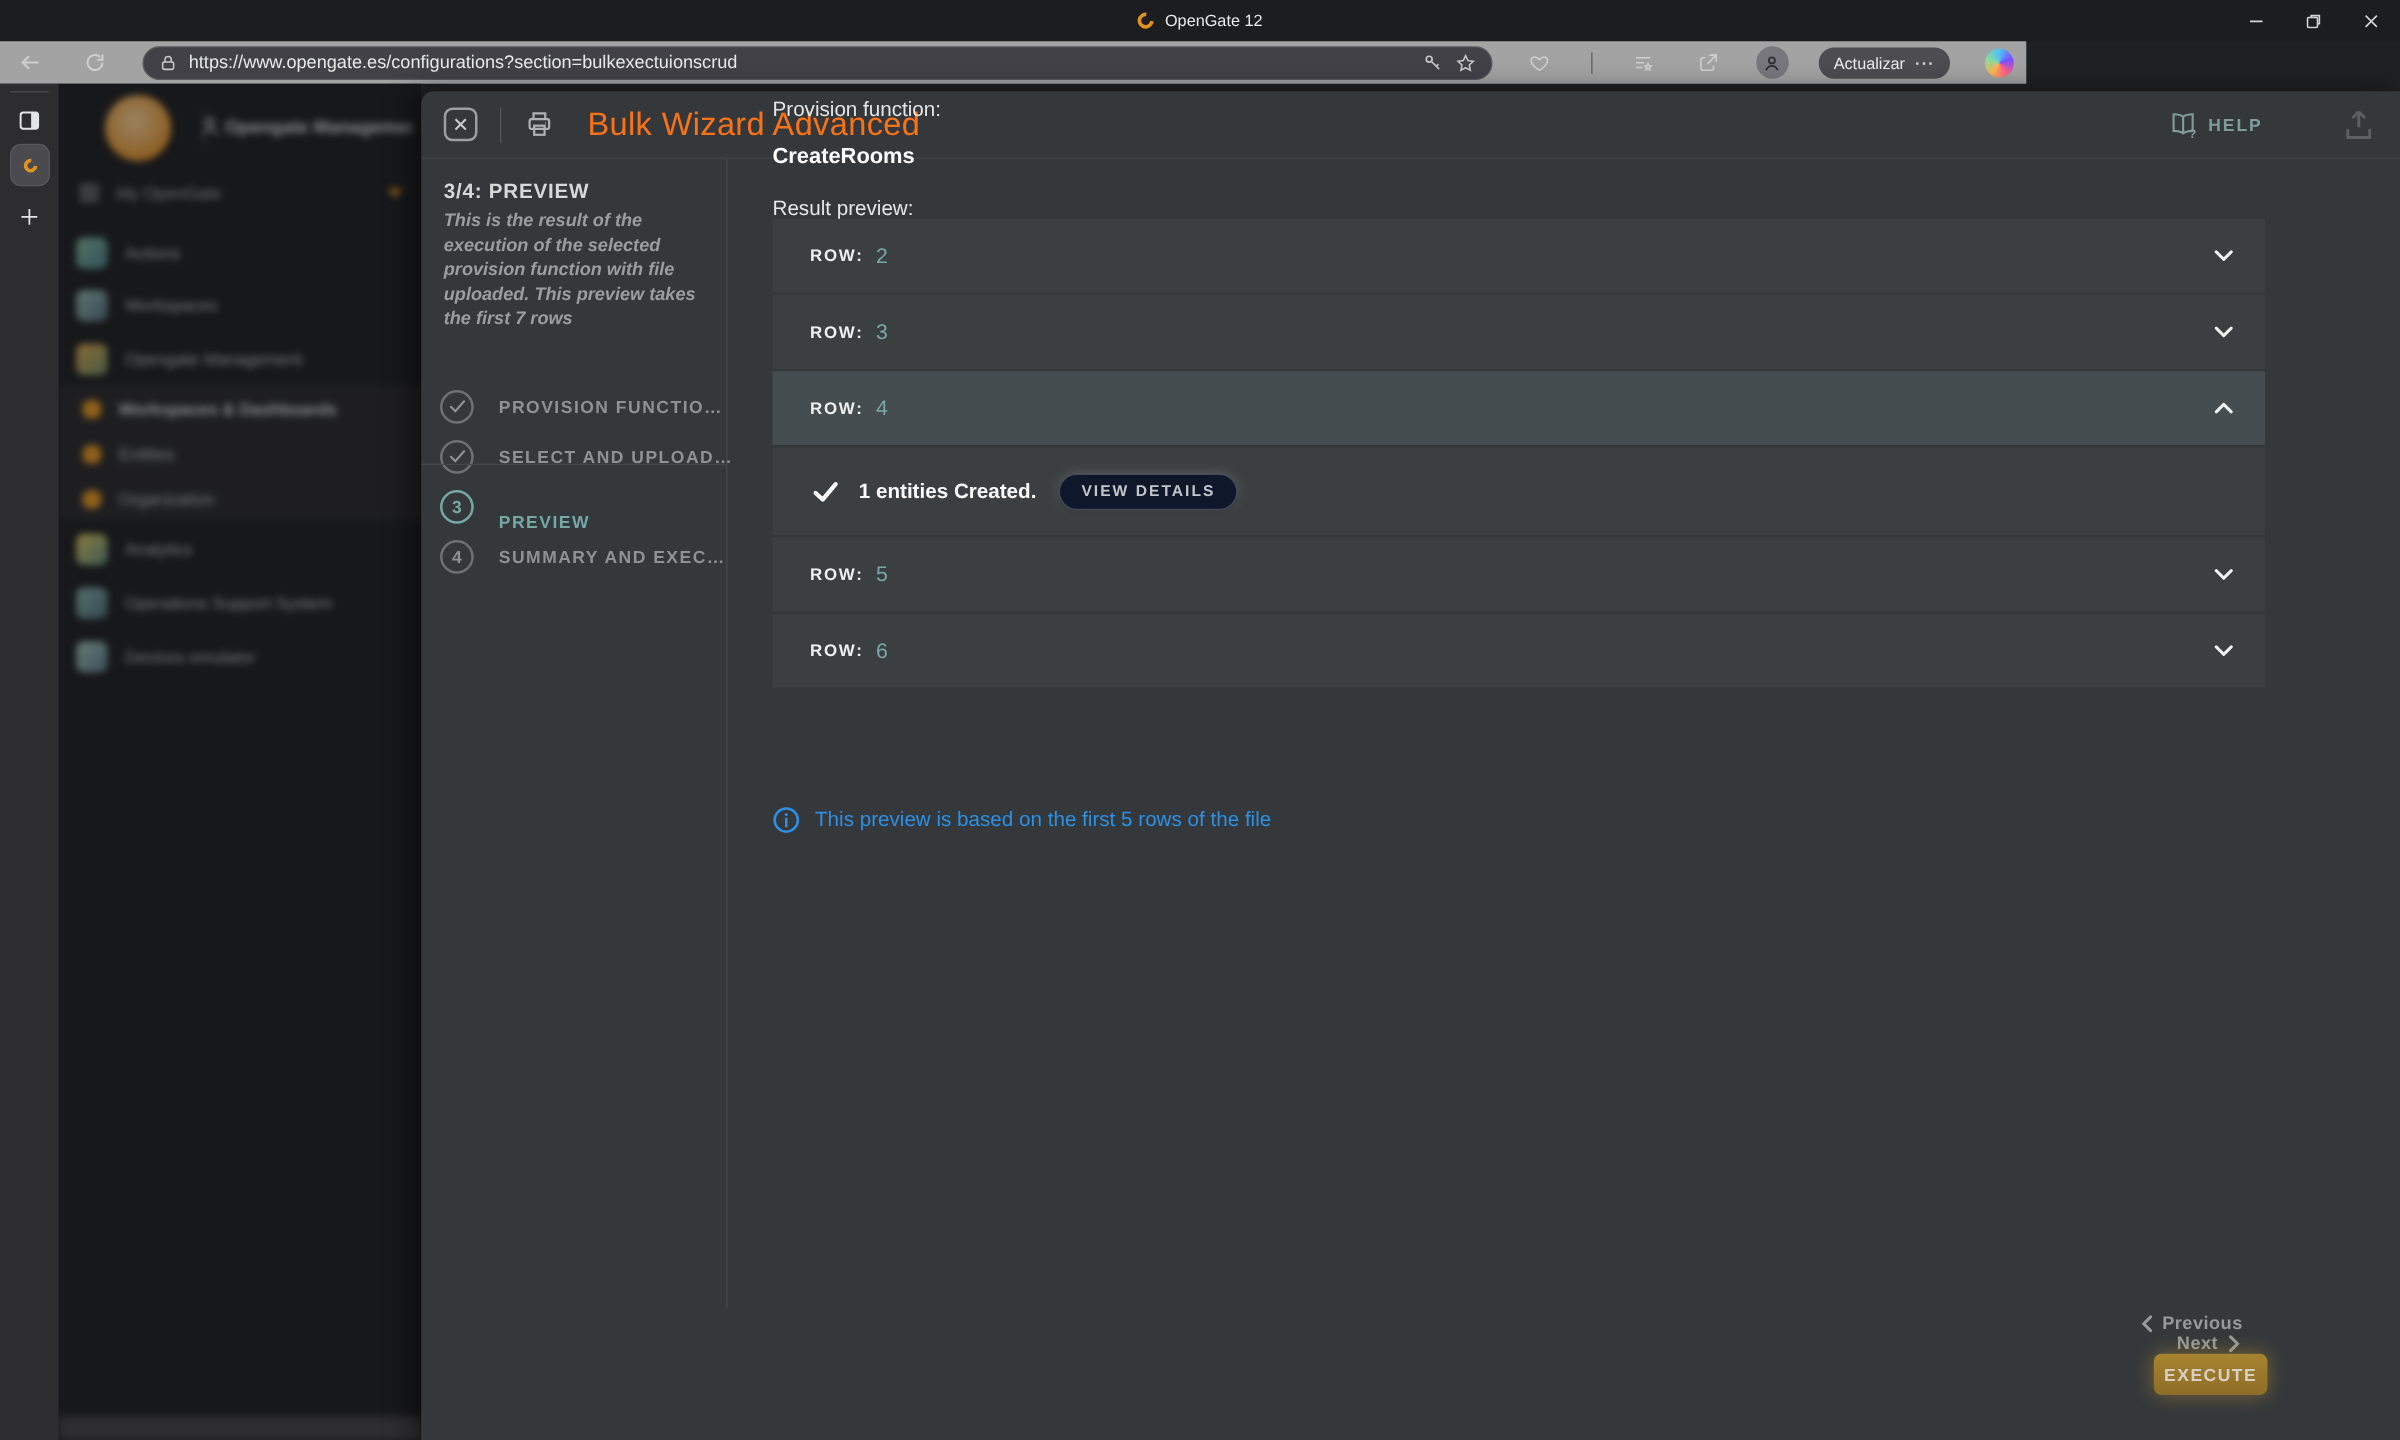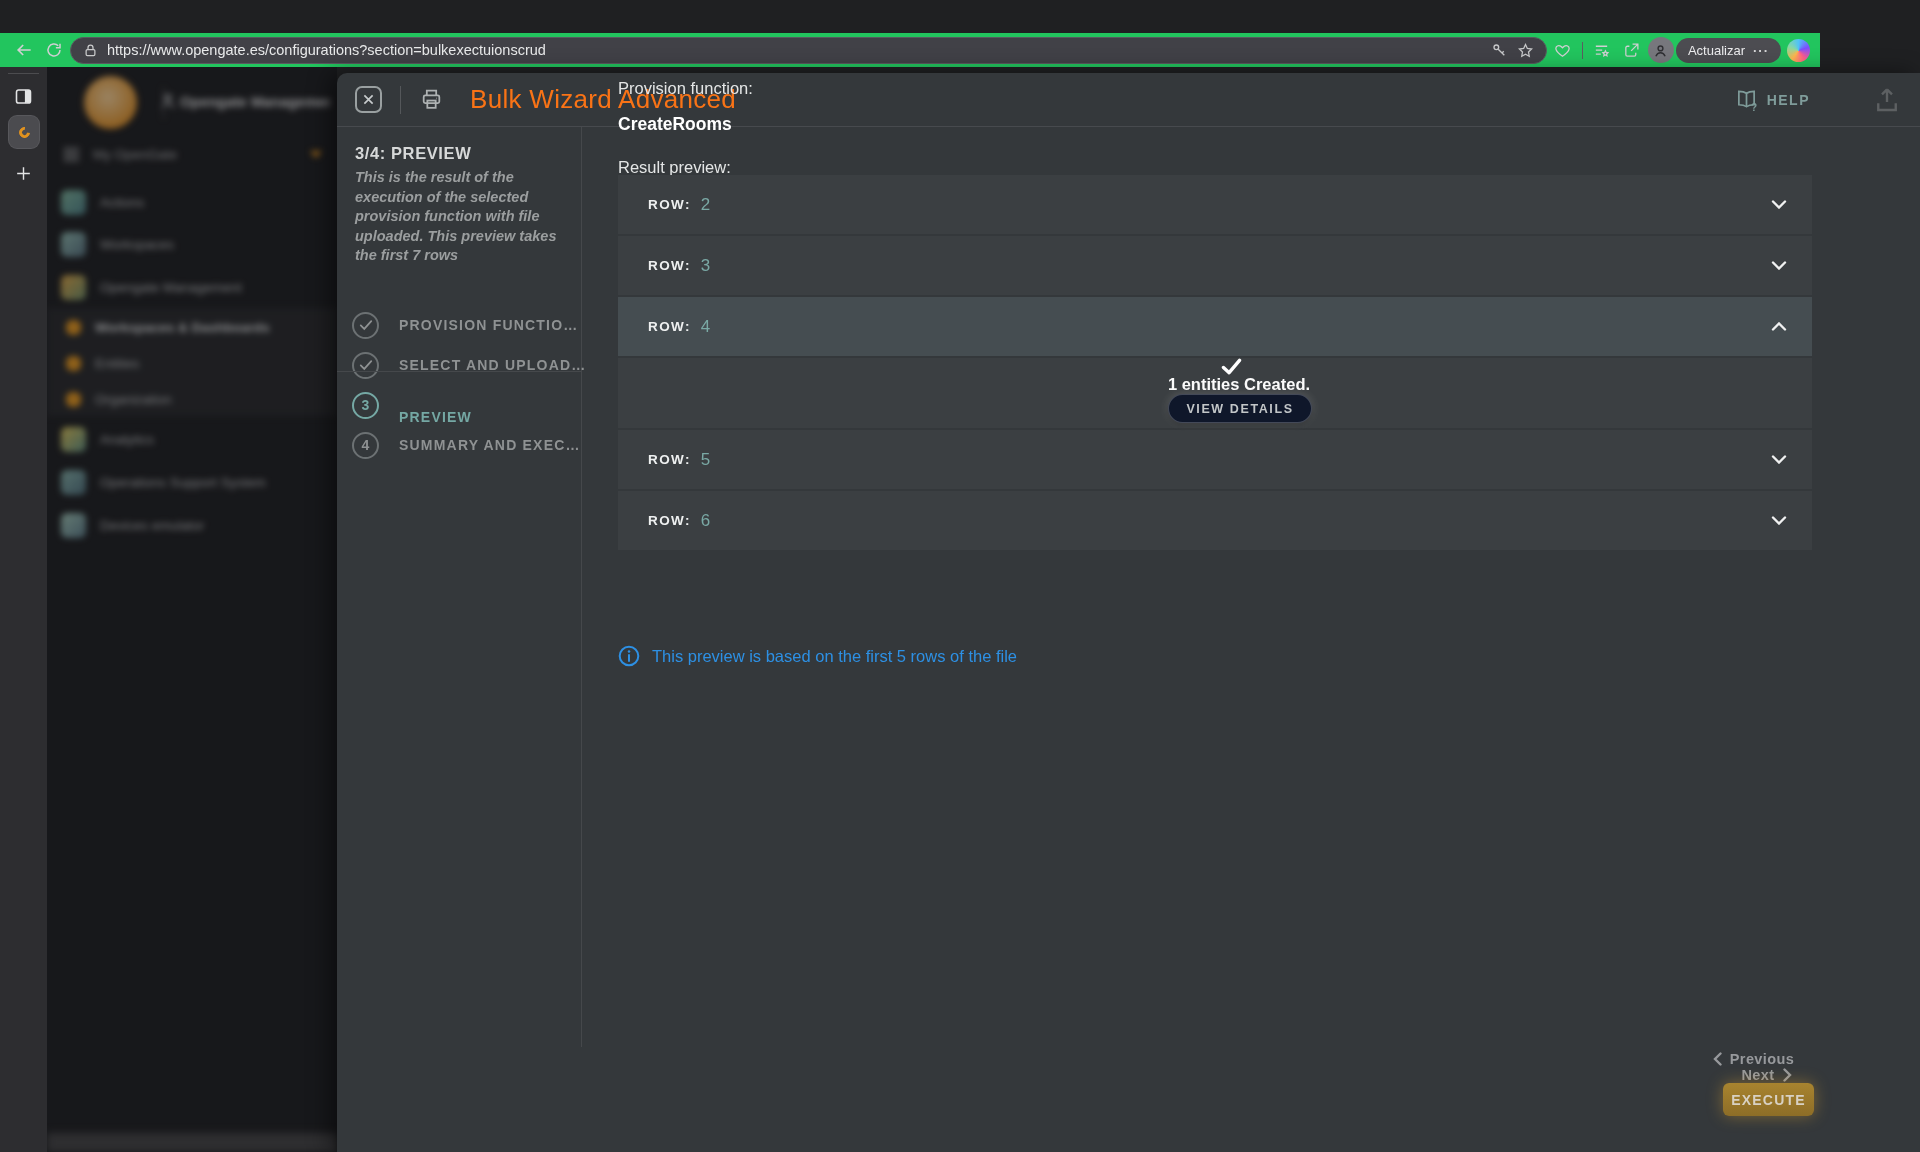--- a/index.html
+++ b/index.html
@@ -9,21 +9,21 @@
 
   
   .titlebar{position:absolute;top:0;left:0;width:1920px;height:33px;background:#1c1d1f;display:flex;align-items:center;justify-content:center;}
   .tabinfo{display:flex;align-items:center;gap:9px;}
   .favicon{width:13px;height:13px;border:3px solid #e0921f;border-right-color:transparent;border-radius:50%;transform:rotate(-40deg);}
   .tabtitle{color:#e9eaea;font-size:13px;}
   .wincontrols{position:absolute;right:0;top:0;height:33px;display:flex;}
   .winbtn{width:46px;height:33px;display:flex;align-items:center;justify-content:center;color:#d4d5d6;}
 
   
-  .toolbar{position:absolute;top:33px;left:0;width:1820px;height:34px;background:#22c55e;display:flex;align-items:center;padding:0 10px;gap:2px;}
+  .toolbar{position:absolute;top:33px;left:0;width:1621px;height:34px;background:#a3a3a3;display:flex;align-items:center;padding:0 10px;gap:24px;}
   .tbtn{width:28px;height:28px;display:flex;align-items:center;justify-content:center;color:#cfd0d2;border-radius:6px;flex:none;}
   .urlpill{flex:1;height:27px;background:#414147;border:1px solid #5a5a60;border-radius:14px;display:flex;align-items:center;padding:0 12px;gap:9px;min-width:0;}
   .urltext{color:#e8e9ea;font-size:14.5px;white-space:nowrap;overflow:hidden;flex:1;}
   .pillicons{display:flex;align-items:center;gap:10px;color:#c6c7c9;}
   .tbsep{width:1px;height:17px;background:#5c5c60;margin:0 3px;flex:none;}
   .avatarbtn{width:26px;height:26px;border-radius:50%;background:#77777d;display:flex;align-items:center;justify-content:center;color:#2f2f33;flex:none;}
   .actualizar{height:25px;border-radius:13px;background:#4c4c51;color:#ececee;font-size:13px;display:flex;align-items:center;gap:8px;padding:0 12px;flex:none;}
   .dots{letter-spacing:1px;color:#d8d8da;font-weight:bold;}
   .copilot{width:23px;height:23px;border-radius:50%;background:conic-gradient(#4fc3f7,#7c4dff,#ff5e8a,#ffb74d,#8bd9a0,#4fc3f7);flex:none;margin-left:4px;}
 
@@ -90,38 +90,62 @@
   .label-line{color:#e4e6e6;font-size:16.5px;}
   .pf-label{position:absolute;left:281px;top:6px;}
   .pf-value{position:absolute;left:281px;top:41px;color:#ffffff;font-size:17.5px;font-weight:bold;}
   .rp-label{position:absolute;left:281px;top:85px;}
   .rows{position:absolute;left:281px;top:102px;width:1194px;}
   .rowheader{height:59px;background:#3b3f42;display:flex;align-items:center;padding:0 25px 0 30px;margin-bottom:2px;cursor:pointer;}
   .rowheader.open{background:#454d51;}
   .rowlabel{color:#eef0f0;font-size:13.5px;font-weight:bold;letter-spacing:1.4px;}
   .rownumber{color:#7aa9a5;font-size:17px;margin-left:10px;}
   .rowchev{margin-left:auto;color:#f0f1f1;}
-  .rowcontent{height:70px;background:#3b3f42;display:flex;align-items:center;padding-left:32px;margin-bottom:2px;flex-direction:column;}
+  .rowcontent{height:70px;background:#3b3f42;display:flex;align-items:center;padding-left:32px;margin-bottom:2px;}
   .rowcheck{color:#ffffff;flex:none;}
   .rowdetail{color:#fbfbfb;font-size:16.5px;font-weight:bold;margin-left:16px;}
   .viewdetails{margin-left:18px;height:29px;padding:0 17px;border-radius:15px;background:#0f172a;border:1px solid rgba(255,255,255,0.22);color:#c2c6c8;font-size:12.5px;font-weight:bold;letter-spacing:1.6px;display:flex;align-items:center;box-shadow:0 0 9px rgba(255,255,255,0.22),0 2px 5px rgba(0,0,0,0.45);}
   .infoline{position:absolute;left:281px;top:572px;display:flex;align-items:center;gap:12px;color:#2d90e4;}
   .infotext{font-size:16.5px;}
 
   
   .footer{position:absolute;right:106px;bottom:36px;display:flex;align-items:center;flex-direction:column;}
   .navlink{display:flex;align-items:center;gap:8px;color:#97999c;font-size:14.5px;font-weight:bold;letter-spacing:0.4px;}
   .navlink + .navlink{margin-left:26px;}
   .execute{margin-left:30px;width:91px;height:33px;border-radius:6px;background:linear-gradient(180deg,#a8842f,#8d6d27);display:flex;align-items:center;justify-content:center;color:#d8d1c3;font-size:14px;font-weight:bold;letter-spacing:1.2px;box-shadow:0 0 16px rgba(214,160,50,0.45);}
 </style>
 </head>
 <body>
 
 <div class="screen">
 
+  <div class="titlebar">
+    <div class="tabinfo">
+      <span class="favicon"></span>
+      <span class="tabtitle">OpenGate 12</span>
+    </div>
+    <div class="wincontrols">
+      <span class="winbtn">
+          <svg width="12" height="12" viewBox="0 0 12 12">
+            <path d="M1 6h10" stroke="currentColor" stroke-width="1.4"></path>
+          </svg>
+        </span>
+      <span class="winbtn">
+          <svg width="12" height="12" viewBox="0 0 12 12" fill="none" stroke="currentColor" stroke-width="1.3">
+            <rect x="1" y="3" width="8" height="8" rx="1"></rect>
+            <path d="M4 3V1.5h6.5V8H9"></path>
+          </svg>
+        </span>
+      <span class="winbtn">
+          <svg width="12" height="12" viewBox="0 0 12 12">
+            <path d="M1.5 1.5l9 9M10.5 1.5l-9 9" stroke="currentColor" stroke-width="1.3"></path>
+          </svg>
+        </span>
+    </div>
+  </div>
 
   <div class="toolbar">
     <span class="tbtn">
         <svg width="20" height="20" viewBox="0 0 24 24" fill="none" stroke="currentColor" stroke-width="2">
           <path d="M20 12H5M11 6l-6 6 6 6"></path>
         </svg>
       </span>
     <span class="tbtn">
         <svg width="18" height="18" viewBox="0 0 24 24" fill="none" stroke="currentColor" stroke-width="2">
           <path d="M20 12a8 8 0 1 1-2.4-5.7M20 3.5V9h-5.5"></path>

